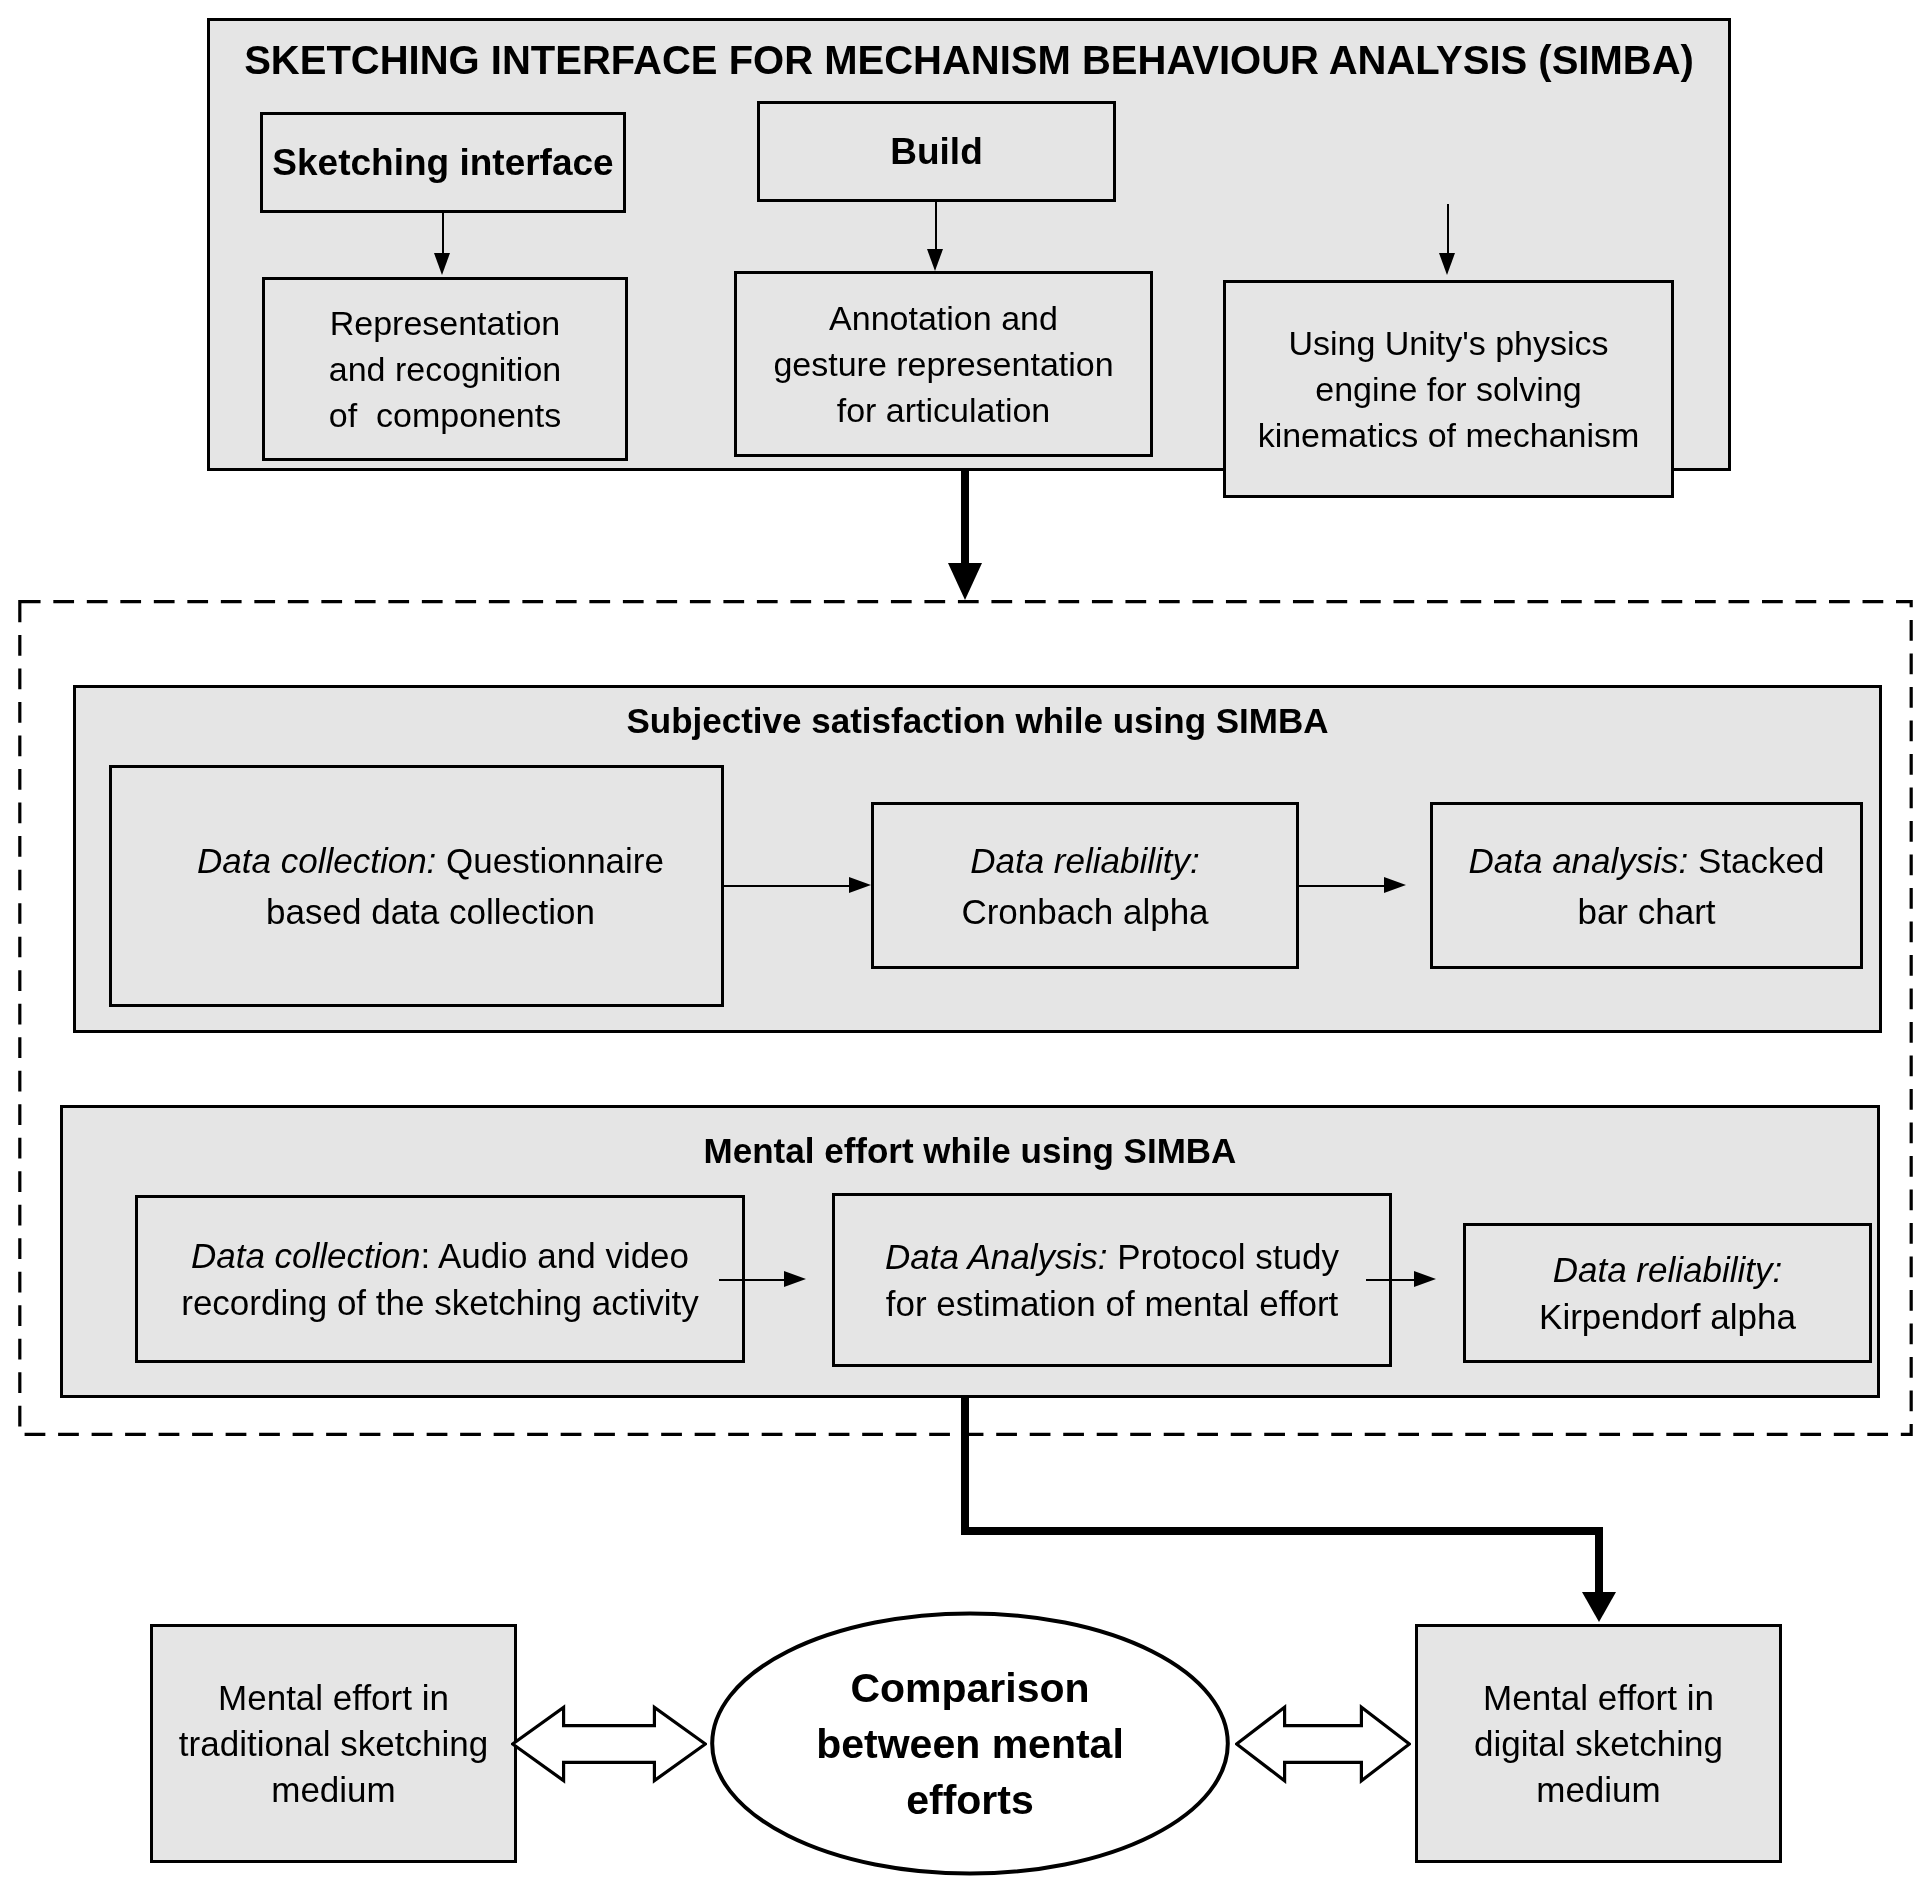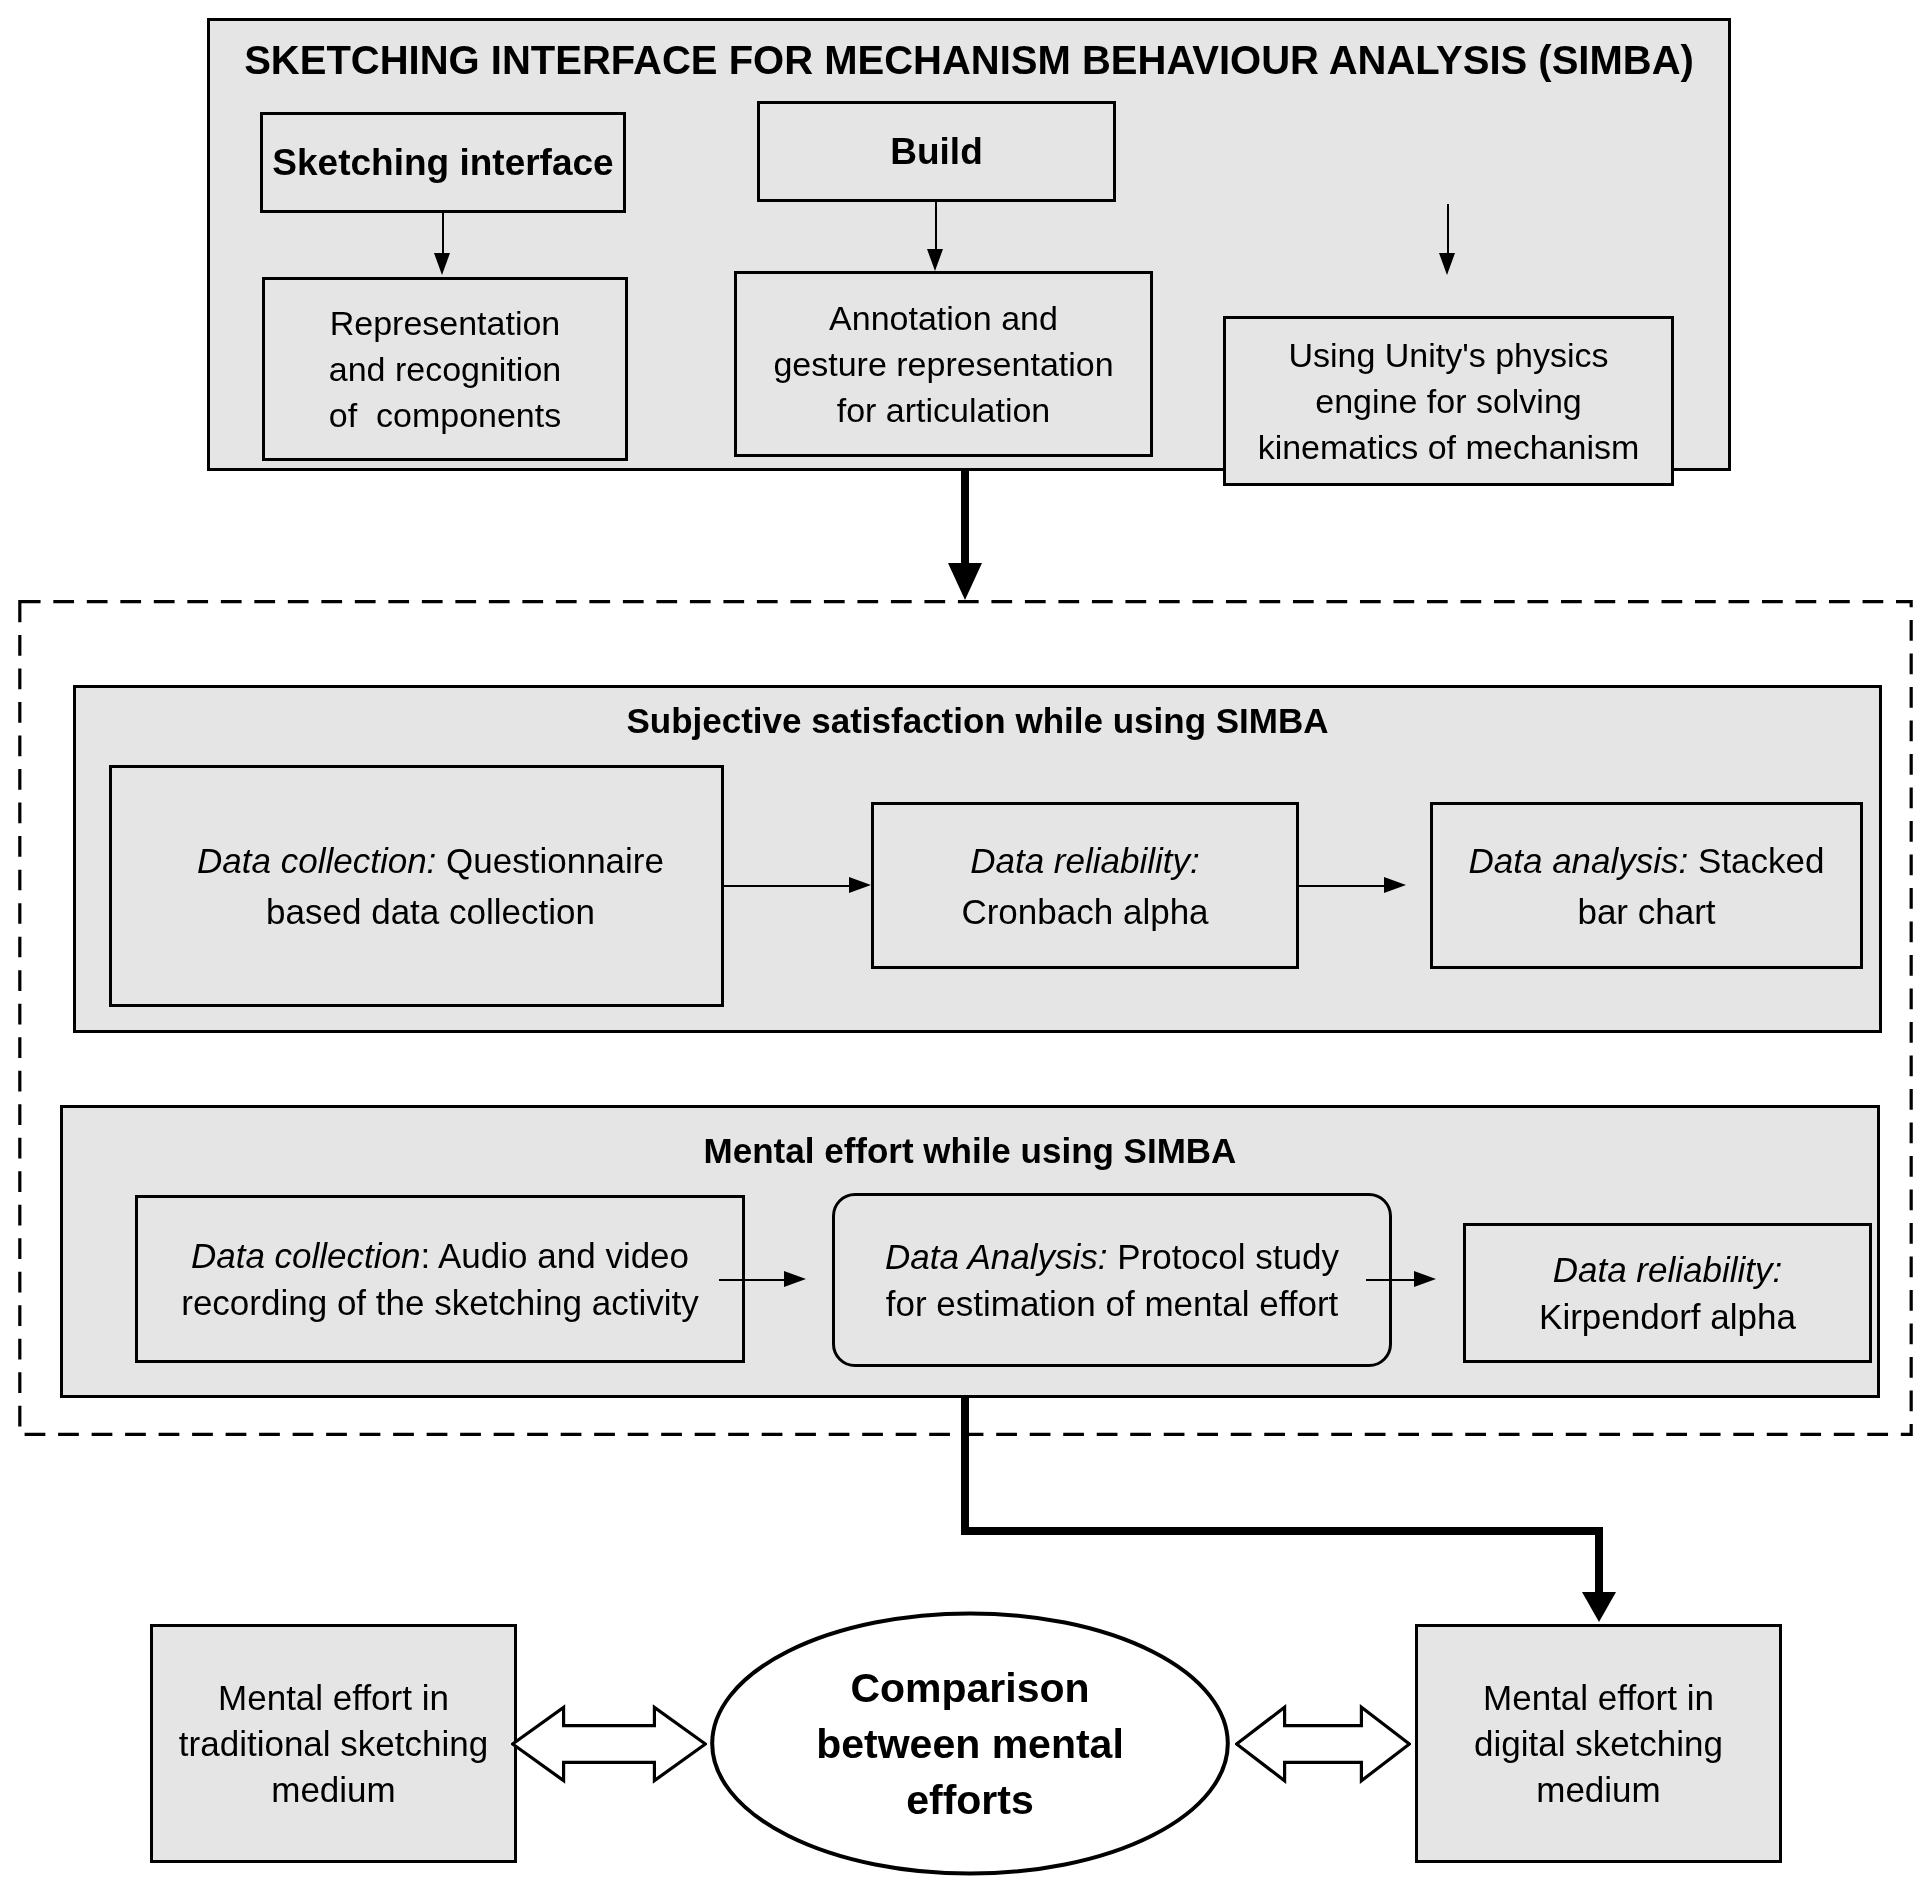--- a/index.html
+++ b/index.html
@@ -60,21 +60,21 @@
   <div class="box body-text" style="left:262px; top:277px; width:366px; height:184px;">
     <div class="line">Representation</div>
     <div class="line">and recognition</div>
     <div class="line">of  components</div>
   </div>
   <div class="box body-text" style="left:734px; top:271px; width:419px; height:186px;">
     <div class="line">Annotation and</div>
     <div class="line">gesture representation</div>
     <div class="line">for articulation</div>
   </div>
-  <div class="box body-text" style="left:1223px; top:280px; width:451px; height:170px;margin-top:36px;">
+  <div class="box body-text" style="left:1223px; top:280px; width:451px; height:218px;">
     <div class="line">Using Unity's physics</div>
     <div class="line">engine for solving</div>
     <div class="line">kinematics of mechanism</div>
   </div>
 
   <div class="vshaft" style="left:961px; top:471px; width:8px; height:94px;"></div>
   <div class="tri tri-down-lg" style="left:948px; top:563px;"></div>
 
   <svg class="svg-abs" style="left:18.4px; top:600px;" width="1895" height="836" viewBox="0 0 2375 1048">
     <rect x="2" y="2" width="2371" height="1044" fill="none" stroke="#000" stroke-width="4" stroke-dasharray="26 16"></rect>
@@ -102,21 +102,21 @@
   <div class="hshaft" style="left:1299px; top:885px; width:85px; height:2.4px;"></div>
   <div class="tri tri-right-sm" style="left:1384px; top:877px;"></div>
 
   <div class="box" style="left:60px; top:1105px; width:1820px; height:293px;"></div>
   <div class="title-line" style="left:60px; top:1128px; width:1820px; font-size:35px; line-height:45px;">Mental effort while using SIMBA</div>
 
   <div class="box step-text-sm" style="left:109px; top:1195px; width:610px; height:168px;">
     <div class="line"><span class="it">Data collection</span><span>: Audio and video</span></div>
     <div class="line">recording of the sketching activity</div>
   </div>
-  <div class="box step-text-sm" style="left:806px; top:1193px; width:560px; height:174px;border-radius:23px;">
+  <div class="box step-text-sm" style="left:806px; top:1193px; width:560px; height:174px;">
     <div class="line"><span class="it">Data Analysis:</span><span> Protocol study</span></div>
     <div class="line">for estimation of mental effort</div>
   </div>
   <div class="box step-text-sm" style="left:1437px; top:1223px; width:409px; height:140px;">
     <div class="line"><span class="it">Data reliability:</span><span></span></div>
     <div class="line">Kirpendorf alpha</div>
   </div>
 
   <div class="hshaft" style="left:719px; top:1279px; width:65px; height:2.4px;"></div>
   <div class="tri tri-right-sm" style="left:784px; top:1271px;"></div>

